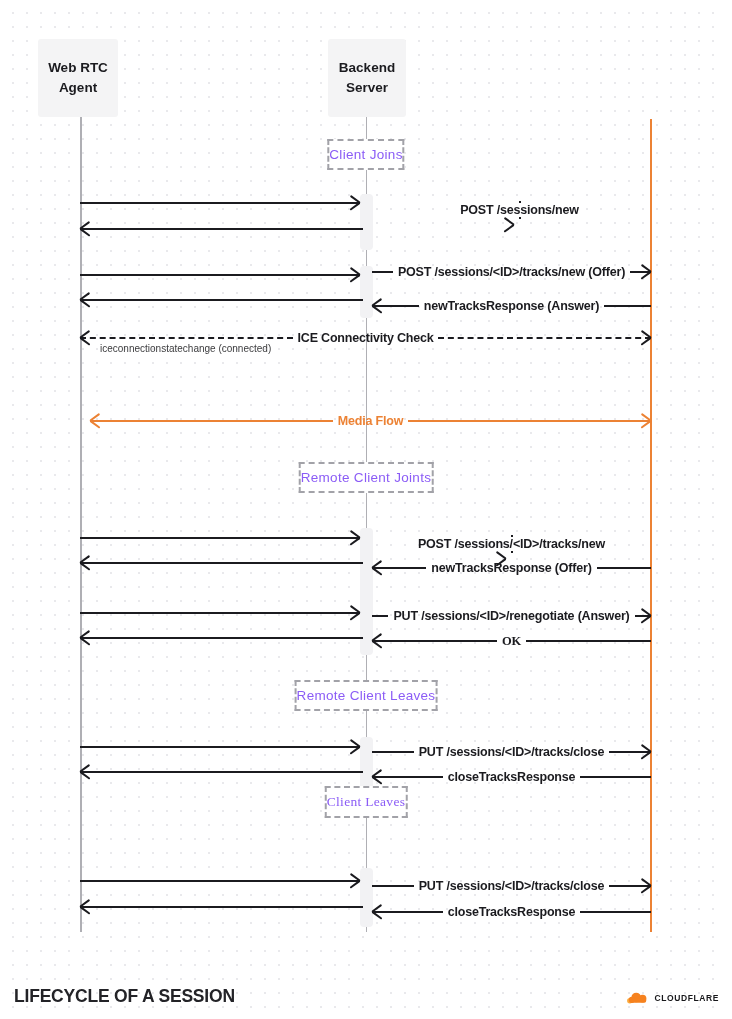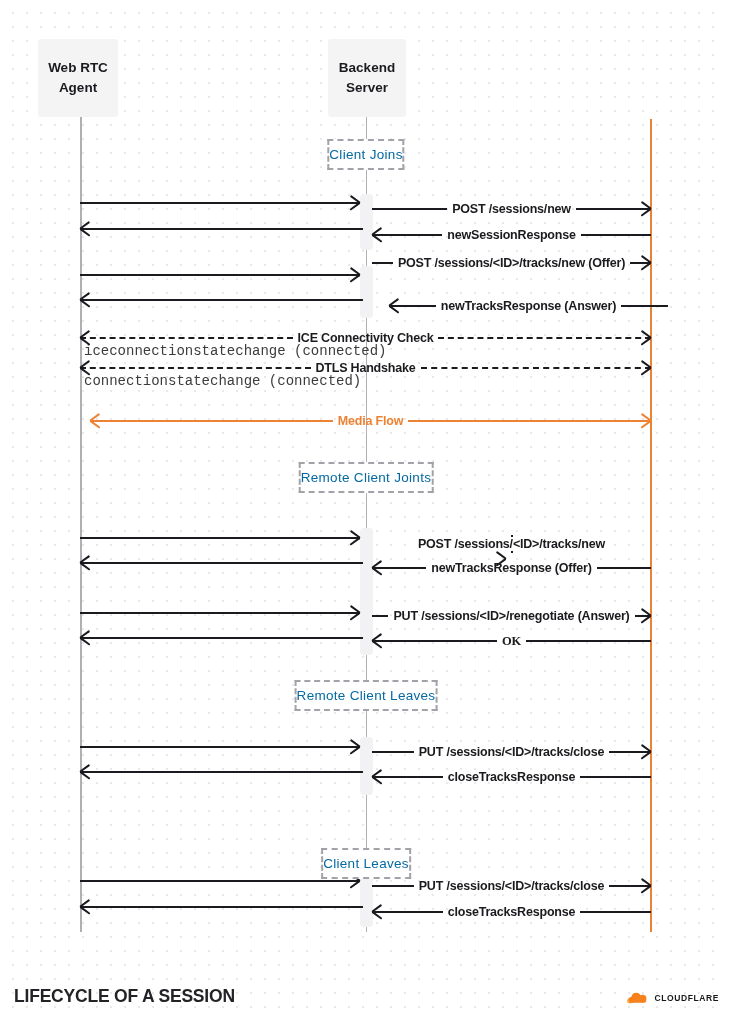--- a/index.html
+++ b/index.html
@@ -39,26 +39,26 @@
   .msg .lbl { flex:0 0 auto; padding:0 5px; font-weight:700; font-size:12.5px; letter-spacing:-0.2px; white-space:nowrap; }
   .msg.orange { color:#EC8234; }
   .head { position:relative; flex:0 0 12px; height:16px; z-index:2; }
   .head::before,.head::after { content:""; position:absolute; width:12px; height:2.4px; background:currentColor; border-radius:1.5px; top:50%; }
   .head.r { margin-left:-12px; }
   .head.r::before { right:0; transform-origin:100% 50%; transform:translateY(-50%) rotate(-36deg); }
   .head.r::after  { right:0; transform-origin:100% 50%; transform:translateY(-50%) rotate(36deg); }
   .head.l { margin-right:-12px; }
   .head.l::before { left:0; transform-origin:0 50%; transform:translateY(-50%) rotate(-36deg); }
   .head.l::after  { left:0; transform-origin:0 50%; transform:translateY(-50%) rotate(36deg); }
-  .msg .sub { position:absolute; left:4px; top:13px; font-size:14px; font-weight:400; color:#3C3C3E; white-space:nowrap; letter-spacing:0;font-family:Liberation Mono, monospace; }
+  .msg .sub { position:absolute; left:20px; top:13px; font-size:10px; font-weight:400; color:#3C3C3E; white-space:nowrap; letter-spacing:0; }
 
   
   .phase {
     position:absolute; z-index:4; left:366px; transform:translateX(-50%);
-    background:#ffffff; border:2px dashed #A2A2A8; color:#0369a1;
+    background:#ffffff; border:2px dashed #A2A2A8; color:#8b5cf6;
     font-size:13.5px; padding:6px 0; white-space:nowrap; letter-spacing:0.3px;
   }
 
   
   .title { position:absolute; left:14px; top:986px; font-size:17.5px; font-weight:800; letter-spacing:-0.2px; color:#232327; z-index:5; }
   .brand { position:absolute; right:13px; top:991px; display:flex; align-items:center; gap:5px; z-index:5; }
   .brand .brand-text { font-size:8.5px; font-weight:800; letter-spacing:0.6px; color:#18181B; }
 </style>
 </head>
 <body>
@@ -87,81 +87,67 @@
 
   <div class="phase" style="top:139px;">
     <span>Client Joins</span>
   </div>
   <div class="phase" style="top:680px;">
     <span>Remote Client Leaves</span>
   </div>
   <div class="phase" style="top:462px;">
     <span>Remote Client Joints</span>
   </div>
-  <div class="phase" style="top:848px;">
+  <div class="phase" style="top:786px;font-family:Liberation Serif, serif;">
     <span>Client Leaves</span>
   </div>
 
   <div class="msg" style="left:80px;top:195px;width:280px;">
     <span class="seg"></span>
       <span class="head r"></span>
   </div>
-  <div class="msg" style="left:372px;top:201px;width:279px;">
+  <div class="msg" style="left:380px;top:201px;width:279px;flex-direction:column;">
     <span class="seg"></span>
       <span class="lbl">POST /sessions/new</span>
       <span class="seg"></span>
       <span class="head r"></span>
   </div>
   <div class="msg" style="left:80px;top:221px;width:283px;">
     <span class="head l"></span>
       <span class="seg"></span>
   </div>
-  <div class="msg" style="left:372px;top:227px;width:279px;">
-    <span class="head l"></span>
-      <span class="seg"></span>
-      <span class="lbl">newSessionResponse</span>
-      <span class="seg"></span>
-  </div>
 
   <div class="msg" style="left:80px;top:267px;width:280px;">
     <span class="seg"></span>
       <span class="head r"></span>
   </div>
-  <div class="msg" style="left:372px;top:255px;width:279px;">
+  <div class="msg" style="left:372px;top:264px;width:279px;">
     <span class="seg"></span>
       <span class="lbl">POST /sessions/&lt;ID&gt;/tracks/new (Offer)</span>
       <span class="seg"></span>
       <span class="head r"></span>
   </div>
   <div class="msg" style="left:80px;top:292px;width:283px;">
     <span class="head l"></span>
       <span class="seg"></span>
   </div>
-  <div class="msg" style="left:389px;top:298px;width:279px;">
+  <div class="msg" style="left:372px;top:298px;width:279px;">
     <span class="head l"></span>
       <span class="seg"></span>
       <span class="lbl">newTracksResponse (Answer)</span>
       <span class="seg"></span>
   </div>
 
   <div class="msg dashed" style="left:80px;top:330px;width:571px;">
     <span class="head l"></span>
       <span class="seg"></span>
       <span class="lbl">ICE Connectivity Check</span>
       <span class="seg"></span>
       <span class="head r"></span>
     <span class="sub">iceconnectionstatechange (connected)</span>
-  </div>
-  <div class="msg dashed" style="left:80px;top:360px;width:571px;">
-    <span class="head l"></span>
-      <span class="seg"></span>
-      <span class="lbl">DTLS Handshake</span>
-      <span class="seg"></span>
-      <span class="head r"></span>
-    <span class="sub">connectionstatechange (connected)</span>
   </div>
 
   <div class="msg orange" style="left:80px;top:413px;width:571px;padding-left:10px;">
     <span class="head l"></span>
       <span class="seg"></span>
       <span class="lbl">Media Flow</span>
       <span class="seg"></span>
       <span class="head r"></span>
   </div>
 

